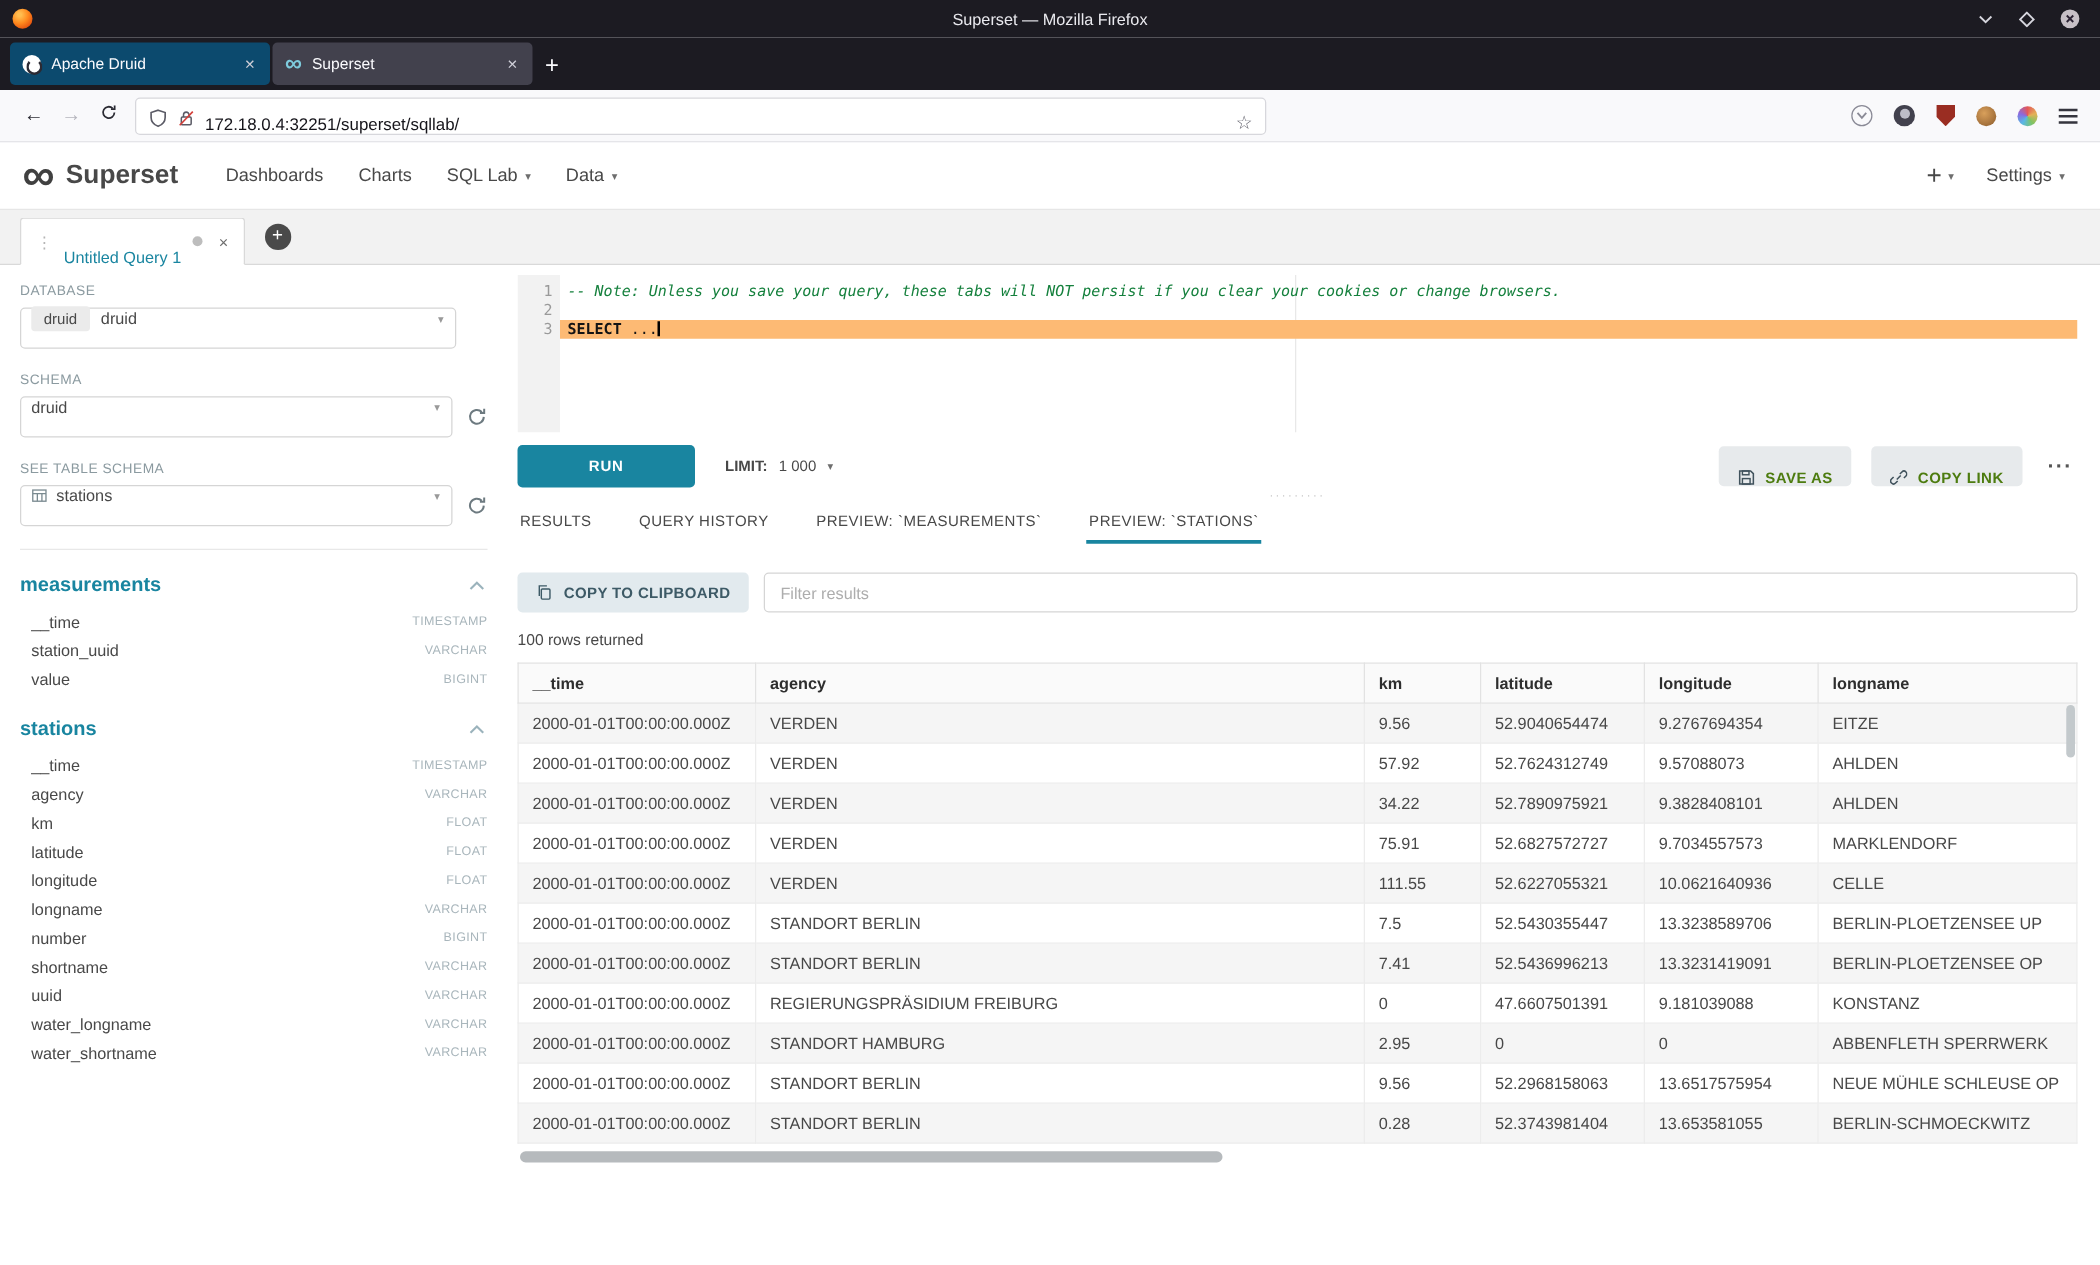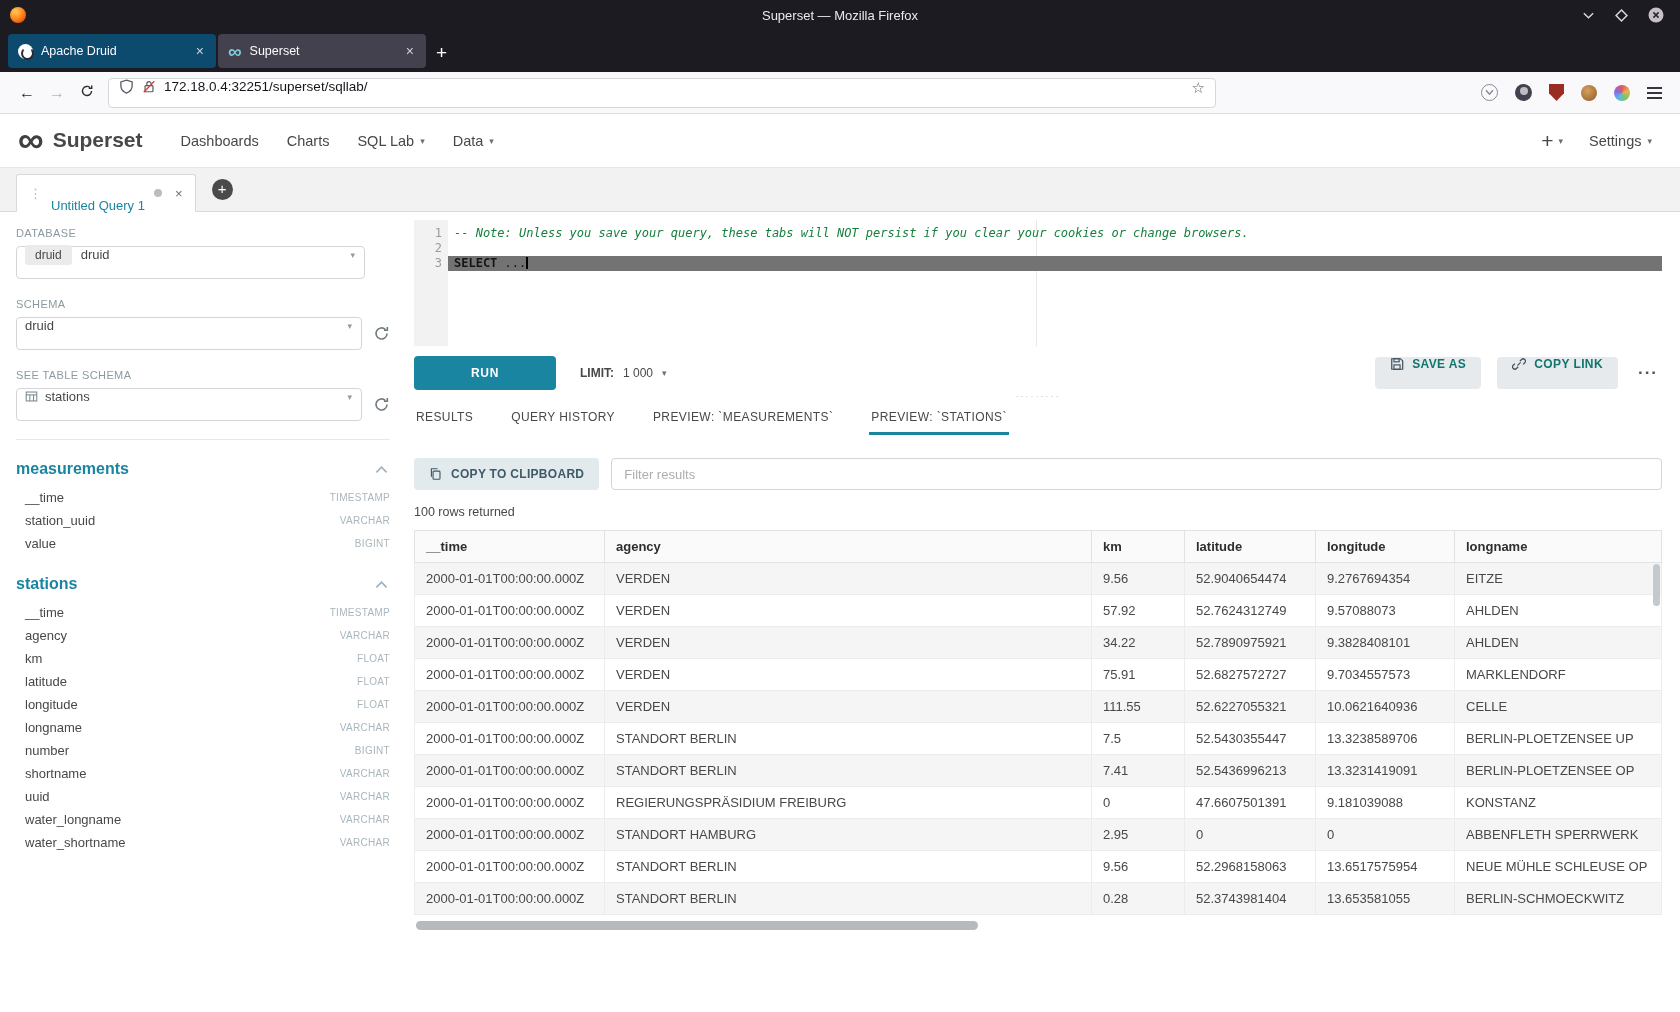--- a/index.html
+++ b/index.html
@@ -23,22 +23,22 @@
   .btab-close { color:#cfcfd8; font-size:14px; padding:0 2px; }
   .favicon-druid { width:15px; height:15px; border-radius:50%; background:#fff; position:relative; flex:none; }
   .favicon-druid:after { content:""; position:absolute; left:3px; top:3px; width:9px; height:9px;
     border-radius:50%; border:2px solid #2b2a33; border-top-color:transparent; }
   .favicon-superset { color:#7ecbdd; font-size:19px; font-weight:bold; line-height:15px; flex:none; }
   .newtab { color:#fbfbfe; font-size:19px; margin:0 0 10px 8px; line-height:1; }
 
   .urlbar { height:42px; background:#f9f9fb; border-bottom:1px solid #dedee3; display:flex; align-items:center; padding:0 12px; }
   .nav-btn { width:30px; text-align:center; font-size:16px; color:#2b2b33; }
   .nav-btn.disabled { color:#b5b5bd; }
-  .url-field { width:1108px; height:30px; margin-left:6px; background:#fff; border:1px solid #d7d7dc; border-radius:4px;
-    display:flex; align-items:flex-start; padding:0 10px; gap:8px; }
+  .url-field { width:905px; height:30px; margin-left:6px; background:#fff; border:1px solid #d7d7dc; border-radius:4px;
+    display:flex; align-items:flex-end; padding:0 10px; gap:8px; }
   .url-text { font-size:13.5px; color:#15141a; }
   .url-star { margin-left:auto; color:#5b5b66; font-size:15px; }
   .url-right { margin-left:auto; display:flex; align-items:center; gap:17px; padding-right:6px; }
   .pocket-icon { width:17px; height:17px; border-radius:50%; border:1.5px solid #8a8a96; display:flex; align-items:center; justify-content:center; }
   .profile-icon { width:17px; height:17px; border-radius:50%; background:#42414d; position:relative; }
   .profile-icon:after { content:""; position:absolute; left:4.5px; top:3px; width:8px; height:8px; border-radius:50%; background:#bdbdc8; }
   .ublock-icon { width:15px; height:17px; background:#9a2d22;
     clip-path:polygon(0 0,100% 0,100% 55%,50% 100%,0 55%); }
   .ext-brown { width:16px; height:16px; border-radius:50%; background:radial-gradient(circle at 40% 35%, #d9a05b, #8a5a2b); }
   .ext-pin { width:16px; height:16px; border-radius:50%;
@@ -94,35 +94,35 @@
   .col-name { font-size:13px; color:#484848; }
   .col-type { font-size:10px; color:#a9b6bc; letter-spacing:.3px; }
 
   
   .editor { height:183px; display:flex; position:relative; overflow:hidden; }
   .gutter { width:34px; flex:none; background:#f2f2f2; color:#9a9a9a; text-align:right;
     font:12px/15px "DejaVu Sans Mono", monospace; padding:6px 6px 0 0; }
   .code { flex:1; font:12px/15px "DejaVu Sans Mono", monospace; color:#5f5f5f; padding-top:6px; position:relative; }
   .code-line { height:15px; padding-left:6px; white-space:pre; position:relative; z-index:1; }
   .code-line.comment { color:#15803d; font-style:italic; }
-  .code-line.active { background:#737373; }
+  .code-line.active { background:#fdba74; }
   .kw { font-weight:bold; color:#141414; }
   .plain-sql { color:#141414; }
   .cursor { display:inline-block; width:2px; height:12px; background:#000; vertical-align:-2px; }
   .print-margin { position:absolute; left:588px; top:0; bottom:0; width:1px; background:#e8e8e8; z-index:0; }
 
   
   .etoolbar { display:flex; align-items:center; margin-top:10px; }
   .run-btn { width:142px; height:34px; background:#1985a0; color:#fff; border:none; border-radius:4px;
     font-size:12px; font-weight:bold; letter-spacing:.6px; font-family:inherit; }
   .limit-group { margin-left:24px; display:flex; align-items:center; gap:9px; font-size:12px; color:#484848;justify-content:space-between; }
   .limit-label { font-weight:bold; }
   .right-btns { margin-left:auto; display:flex; align-items:center; gap:16px; }
-  .sec-btn { height:32px; padding:0 15px; background:#e7eaec; color:#0f766e; border:none; border-radius:4px;
-    font-size:12px; font-weight:bold; letter-spacing:.4px; display:flex; align-items:flex-start; gap:8px; font-family:inherit; }
+  .sec-btn { height:32px; padding:0 15px; background:#e7eaec; color:#4d7c0f; border:none; border-radius:4px;
+    font-size:12px; font-weight:bold; letter-spacing:.4px; display:flex; align-items:flex-end; gap:8px; font-family:inherit; }
   .more-btn { color:#555; font-size:17px; font-weight:bold; letter-spacing:1px; padding:0 4px; }
 
   .resize-handle { height:17px; display:flex; align-items:center; justify-content:center;
     color:#c2c2c2; font-size:9px; letter-spacing:2px; }
 
   
   .south-tabs { display:flex; }
   .stab { padding:9px 2px 8px; margin-right:34px; font-size:12px; color:#484848; letter-spacing:.4px; border-bottom:3px solid transparent; }
   .stab.active { border-bottom-color:#1985a0; }
 

